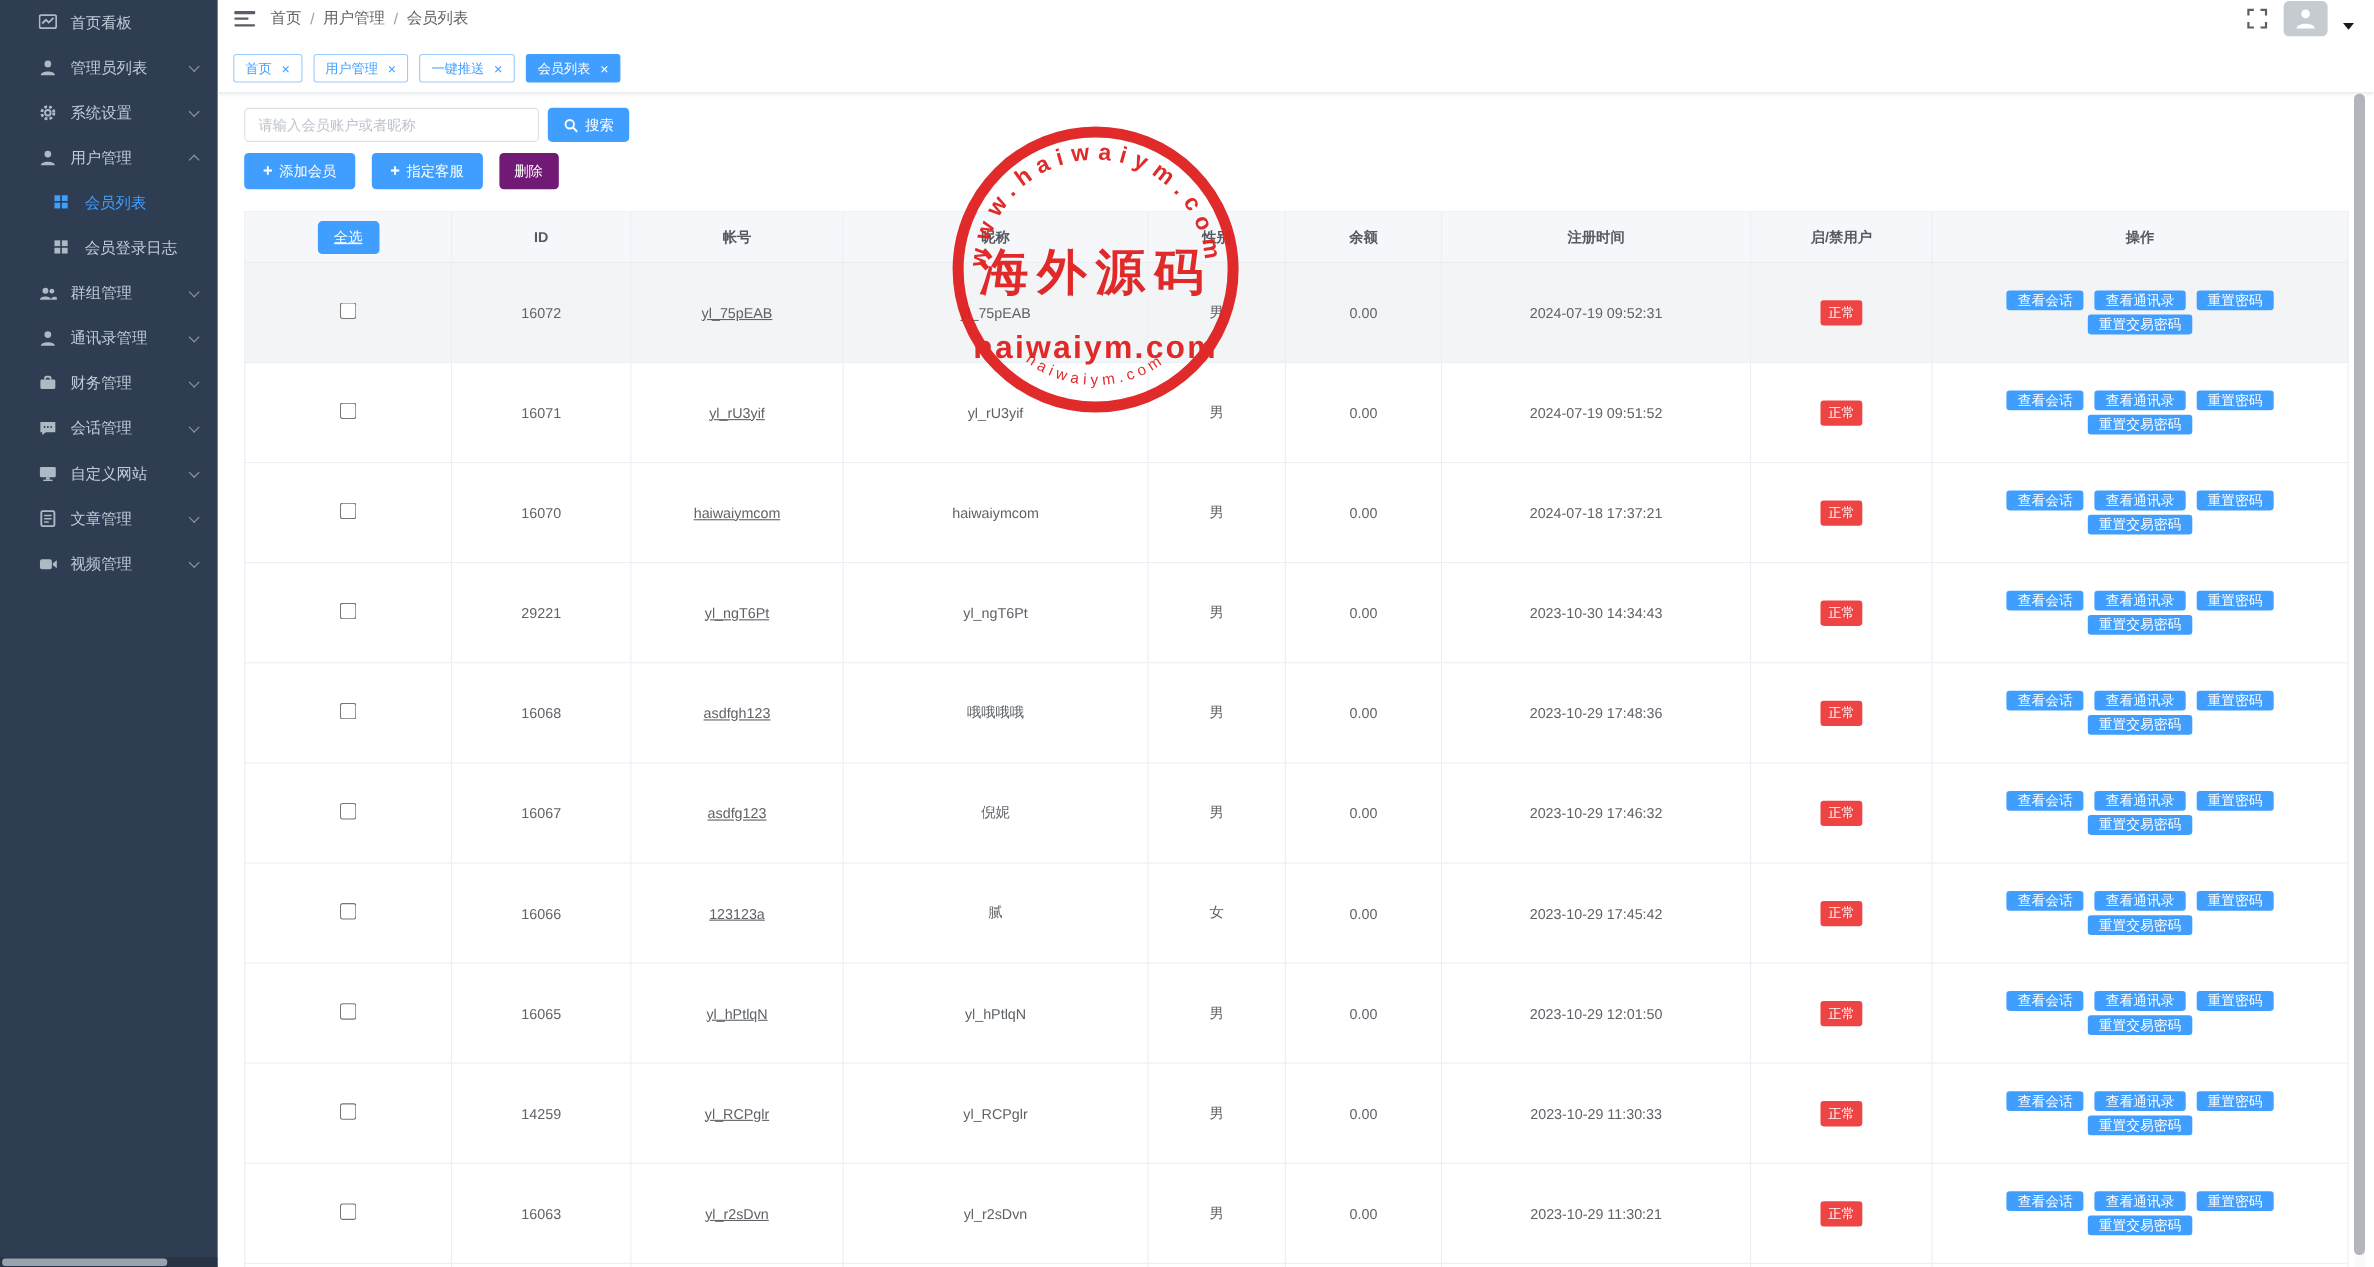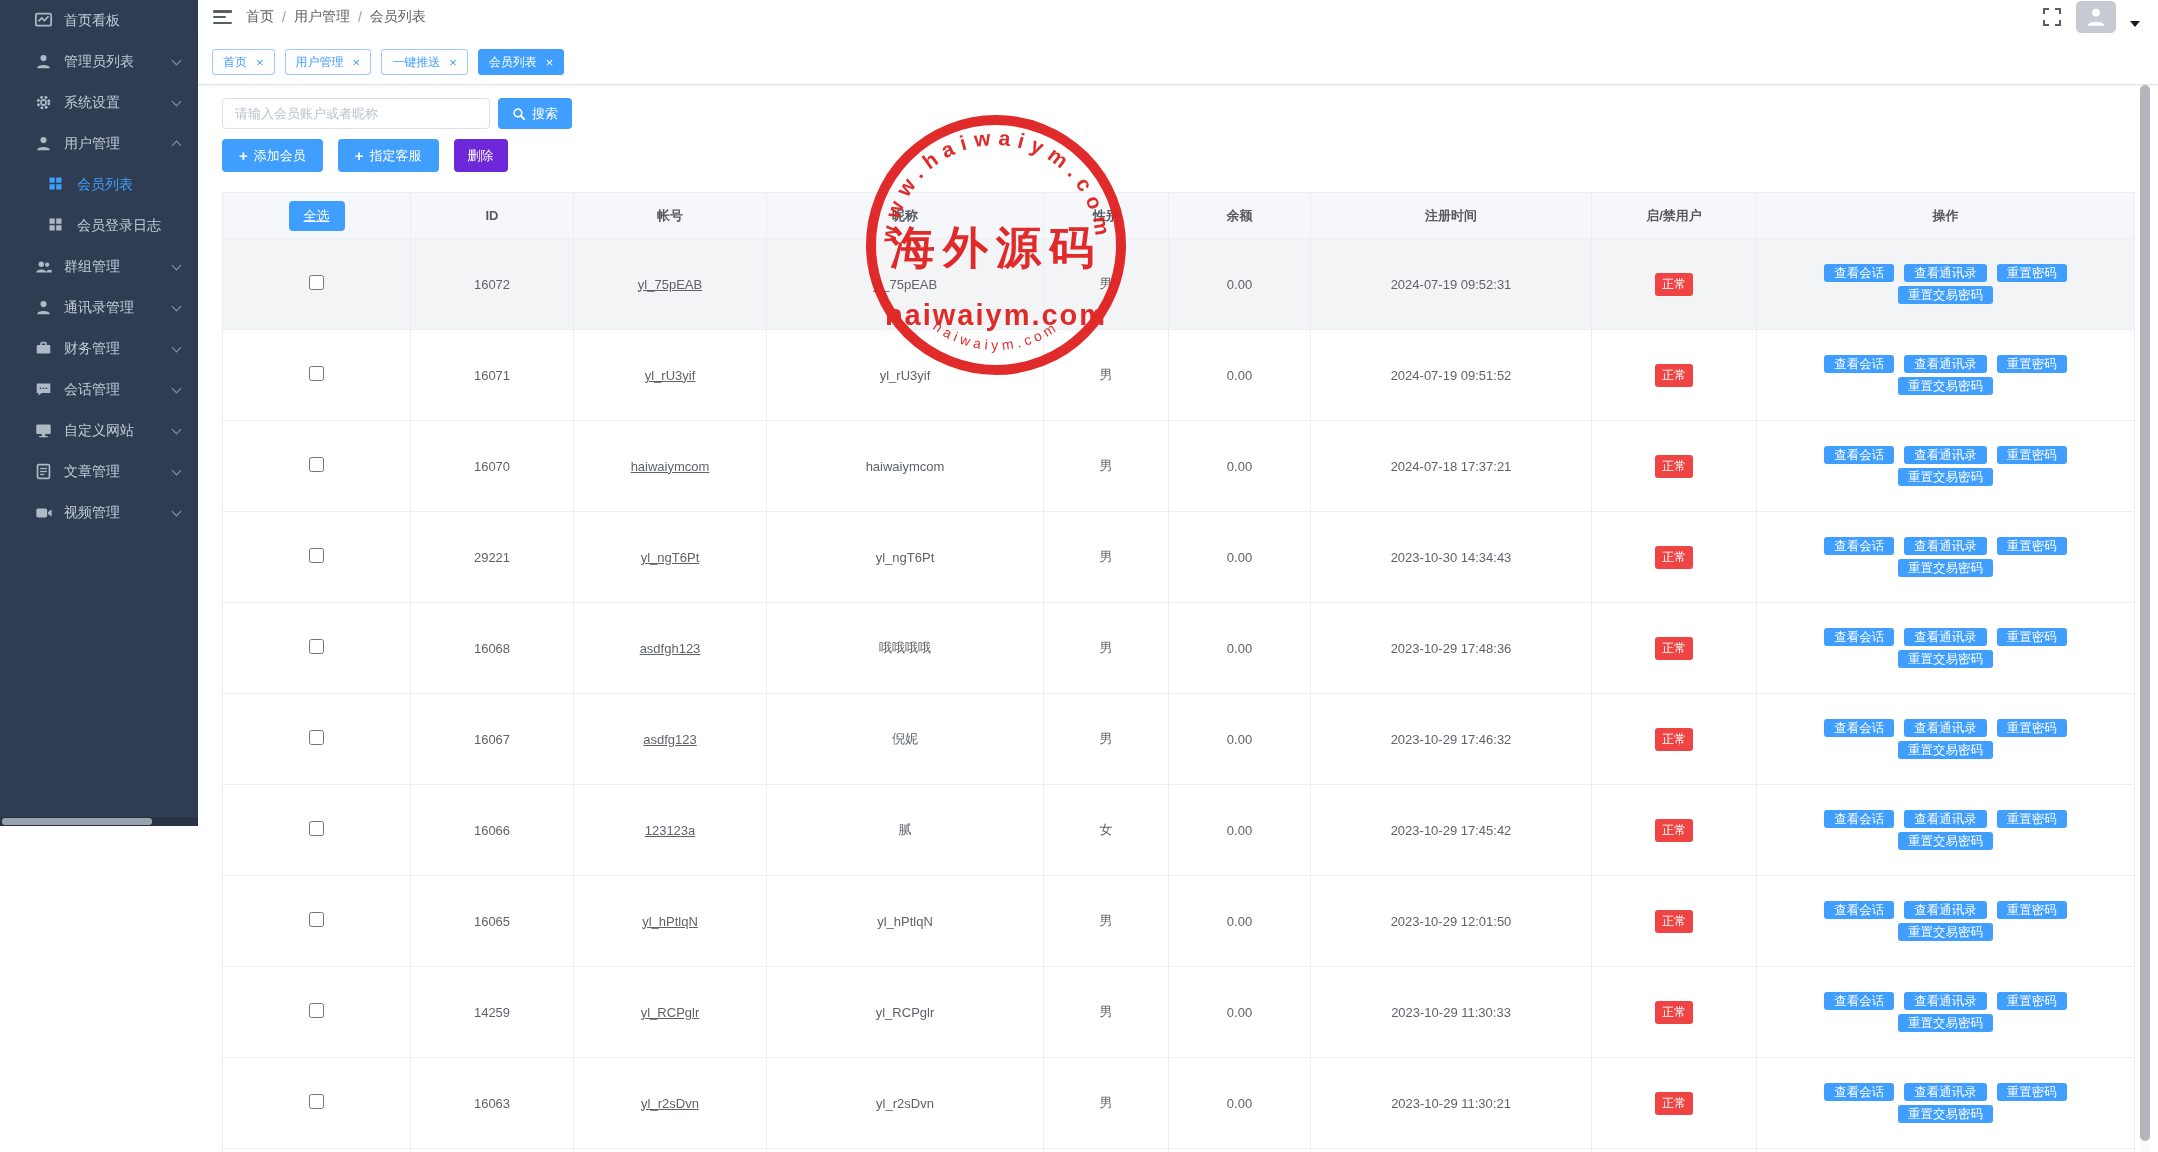--- a/index.html
+++ b/index.html
@@ -1,21 +1,21 @@
 <!DOCTYPE html>
 <html><head>
 <meta charset="utf-8">
 <style>
   * { margin:0; padding:0; box-sizing:border-box; }
   html,body { width:2158px; height:1152px; overflow:hidden; }
   body { font-family:"Liberation Sans","DejaVu Sans",sans-serif; font-size:13px; color:#5f6368; background:#fff; }
   #app { position:relative; width:2158px; height:1152px; overflow:hidden; background:#fff; }
 
   
-  .sidebar { position:absolute; left:0; top:0; width:198px; height:826px; background:#2f3d52; overflow:hidden; }
+  .sidebar { position:absolute; left:0; top:0; width:198px; height:1152px; background:#2f3d52; overflow:hidden; }
   .side-item { display:flex; align-items:center; height:41px; padding:0 14px 0 35px; color:#bfcbd9; font-size:14px; cursor:pointer; }
   .side-item .s-icon { width:17px; height:17px; margin-right:12px; flex:0 0 auto; color:#aeb9c6; }
   .side-item .s-label { flex:1 1 auto; white-space:nowrap; }
   .side-item .chev { width:7px; height:7px; border-right:1.4px solid #8d99a8; border-bottom:1.4px solid #8d99a8; transform:rotate(45deg); margin-right:4px; margin-top:-3px; }
   .side-item .chev.up { transform:rotate(-135deg); margin-top:3px; }
   .side-sub .side-item { padding-left:48px; font-size:14px; }
   .side-item.active { color:#409EFF; }
   .side-item.active .s-icon { color:#409EFF; }
   .h-scroll { position:absolute; left:0; bottom:0; width:198px; height:9px; background:#283446; }
   .h-thumb { position:absolute; left:2px; top:1px; width:150px; height:7px; background:#9aa3ad; border-radius:3px; }
@@ -41,21 +41,21 @@
   .tag.active { background:#409EFF; border-color:#409EFF; color:#fff; }
 
   .content { padding:13px 24px 0; }
   .search-row { display:flex; align-items:center; gap:8px; }
   .search-input { width:268px; height:31px; border:1px solid #dcdfe6; border-radius:4px; padding:0 12px; font-size:13px; color:#333; outline:none; font-family:Liberation Sans, sans-serif; }
   .search-input::placeholder { color:#bdc3cc; }
   .btn { display:inline-flex; align-items:center; justify-content:flex-end; gap:6px; background:#409EFF; color:#fff; border:none; border-radius:4px; cursor:pointer; font-family:inherit; }
   .btn.search-btn { height:31px; padding:0 14px; font-size:13px; }
   .btn-row { margin-top:10px; display:flex; align-items:center; gap:15px; }
   .btn.lg { height:33px; padding:0 17px; font-size:13px; }
-  .btn.danger { background:#6d28d9; padding:0 14px; }
+  .btn.danger { background:#701a75; padding:0 14px; }
   .plus { font-size:15px; font-weight:bold; line-height:1; }
 
   
   table.members { margin-top:20px; width:1912px; border-collapse:collapse; table-layout:fixed; }
   .members th, .members td { border:1px solid #ebeef5; text-align:center; vertical-align:middle; font-weight:normal; color:#5f6368; }
   .members thead th { height:46px; background:#f6f7fa; font-weight:bold; font-size:13px; color:#555a61; }
   .members tbody td { height:91px; font-size:13px; background:#fff; }
   .members tr.first td { background:#f3f4f5; }
   .members tr.stub td { height:10px; }
   .sel-all { height:30px; padding:0 15px; font-size:13px; border-radius:4px;text-decoration:underline; }

